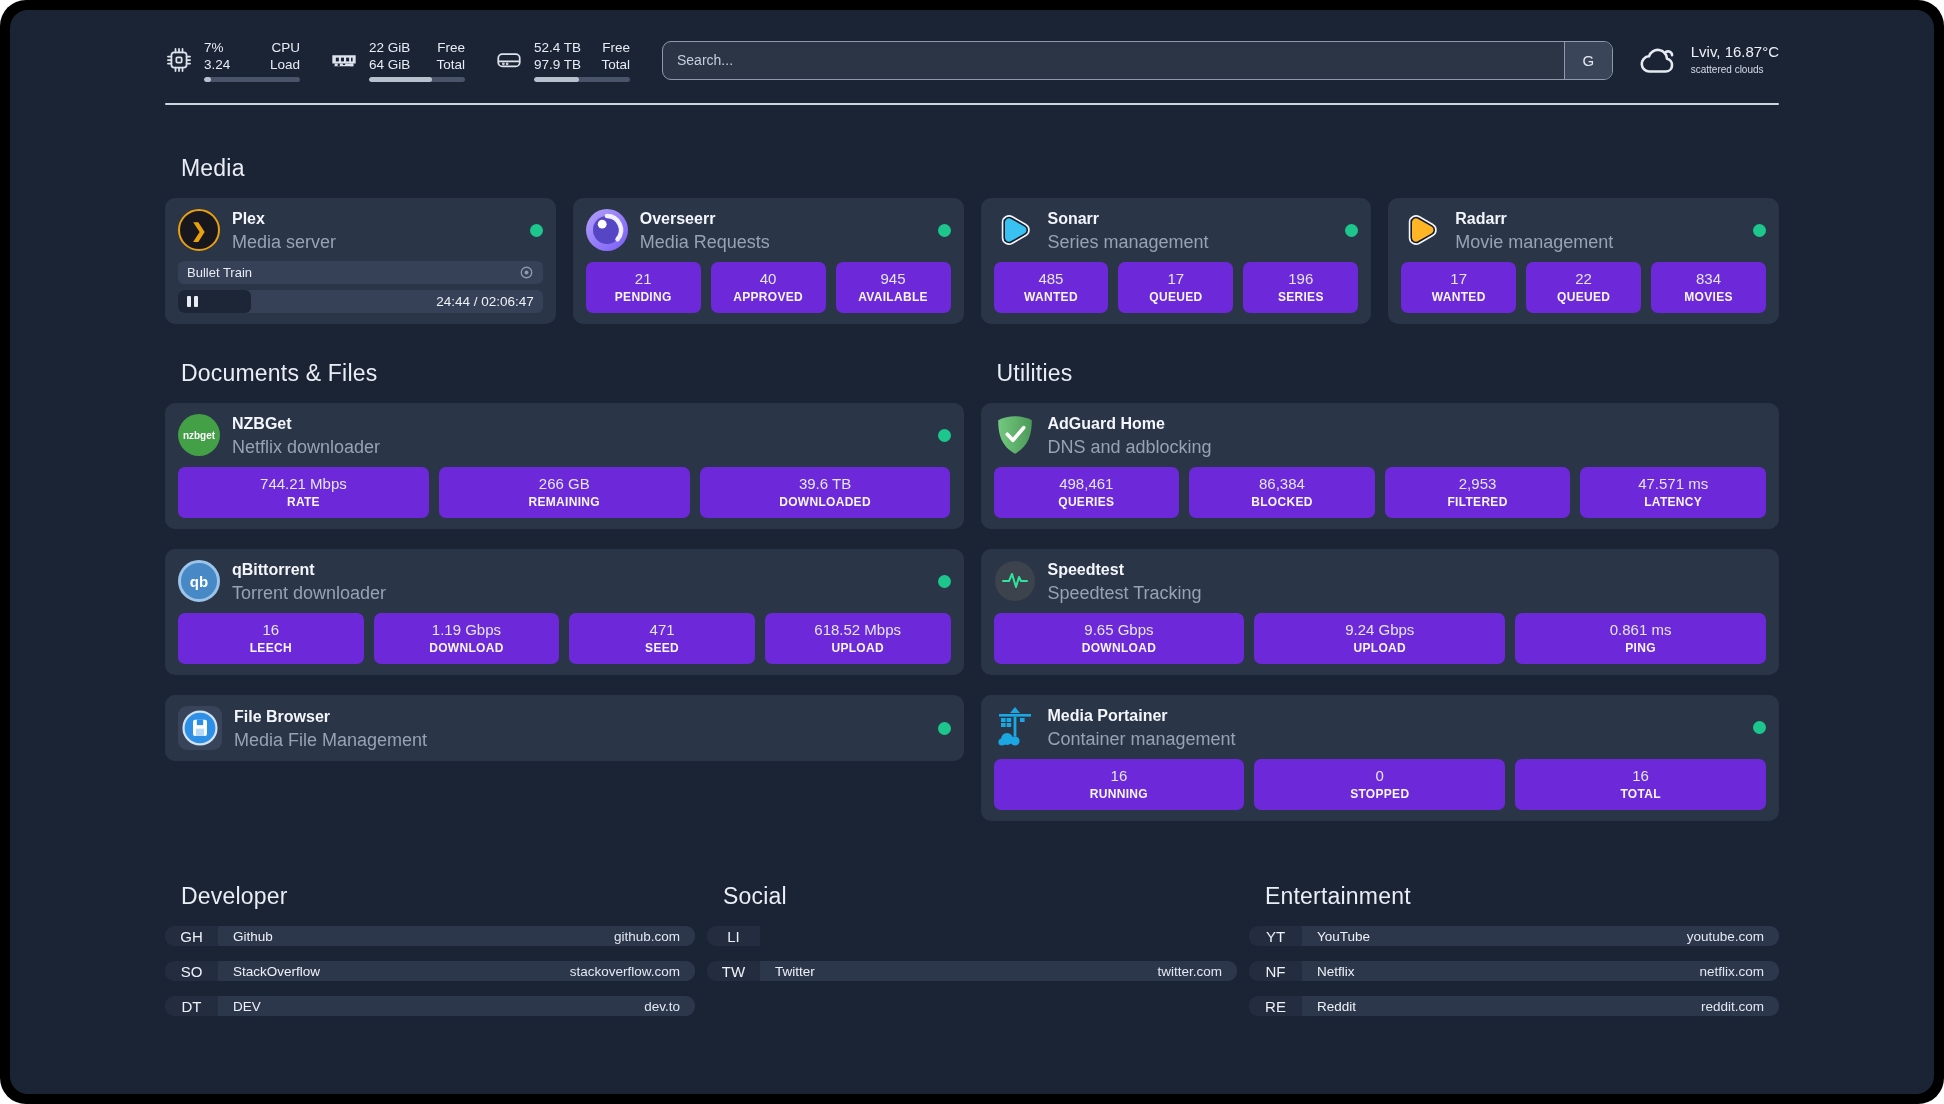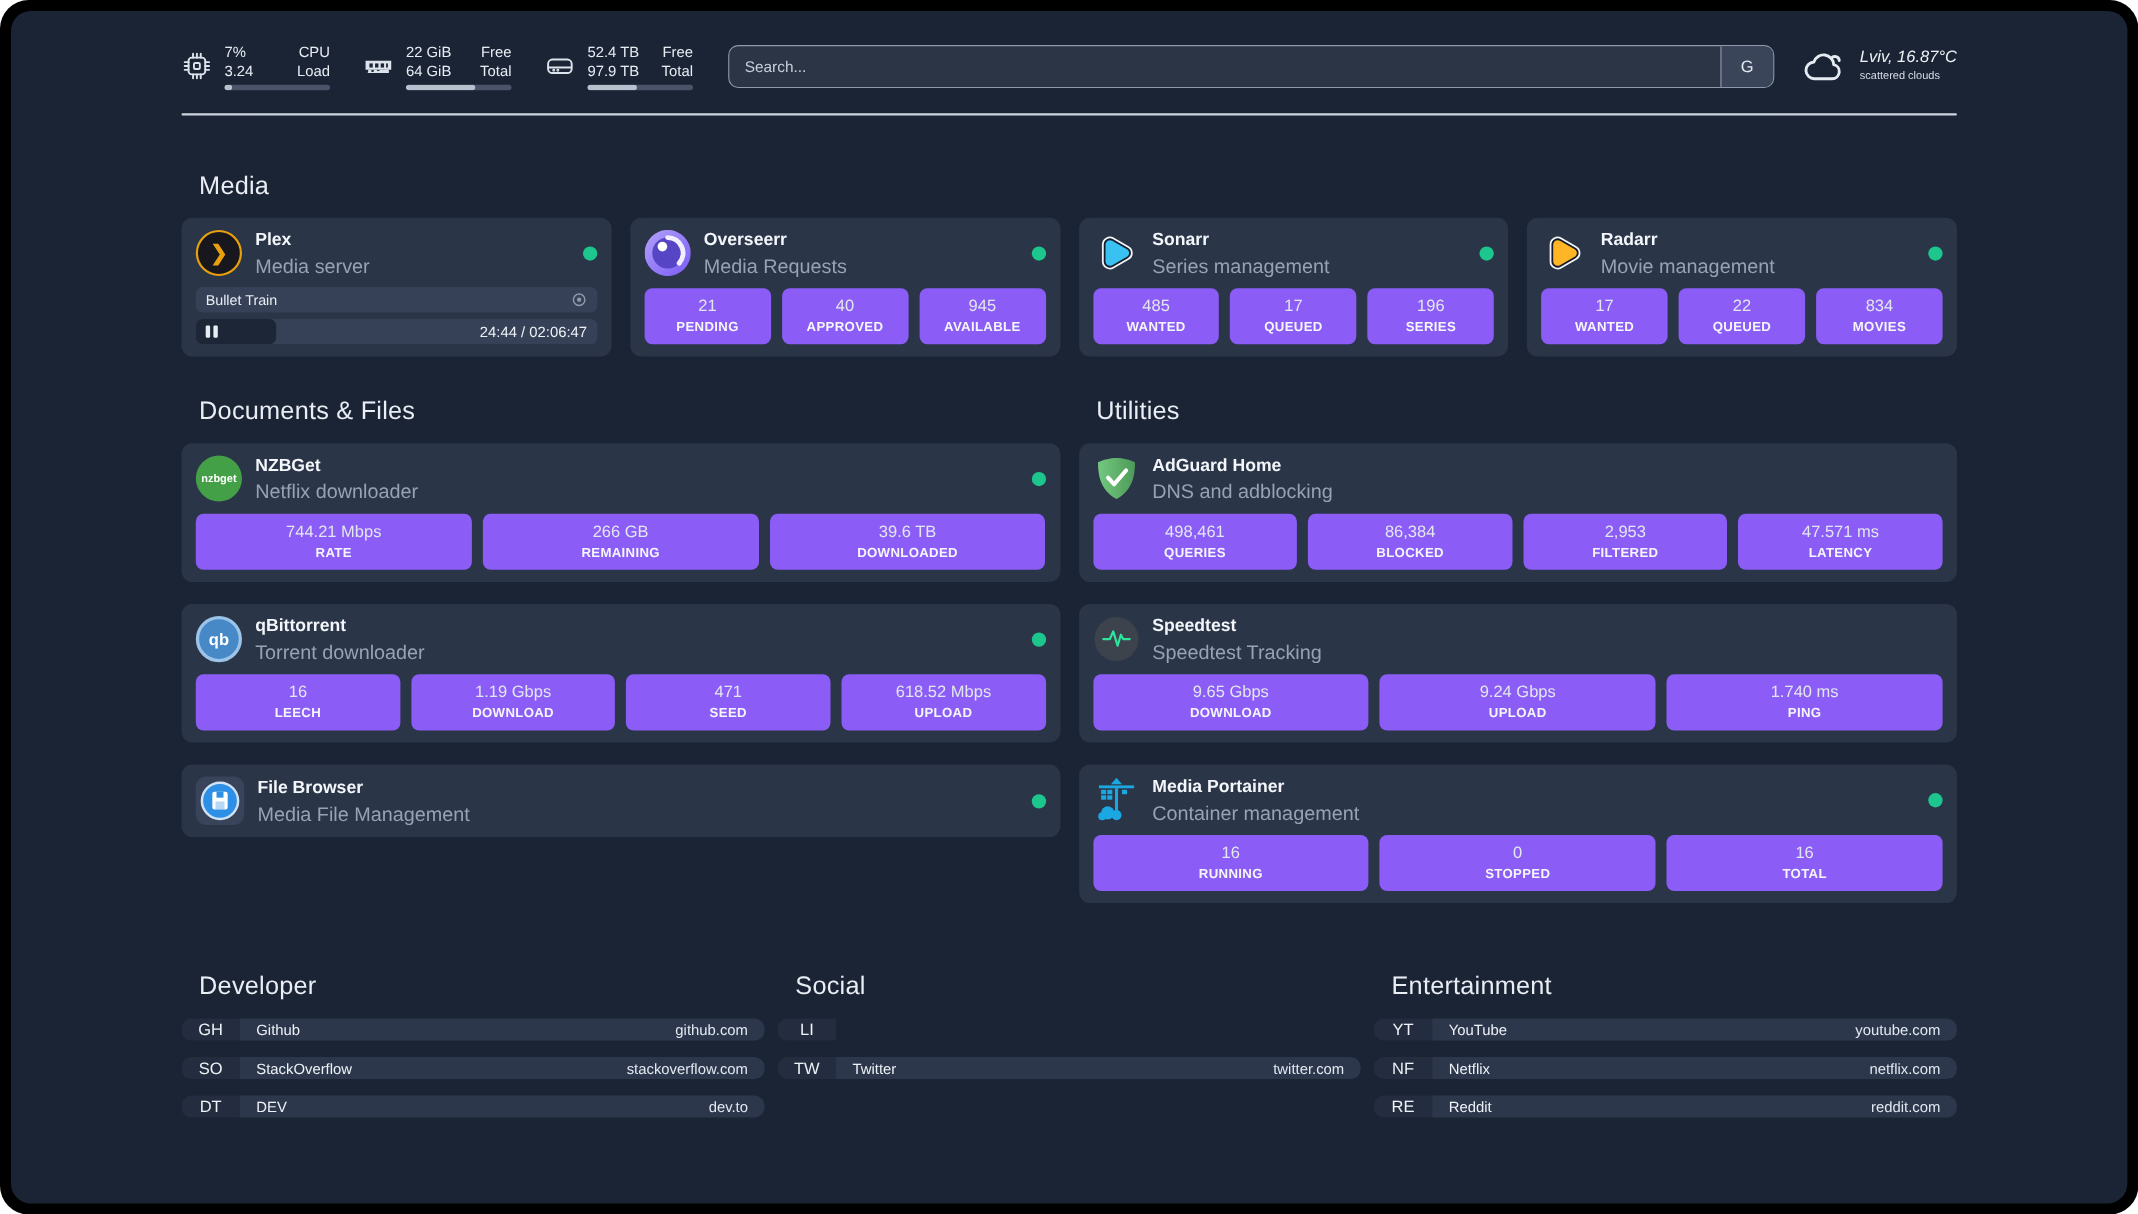--- a/index.html
+++ b/index.html
@@ -18,42 +18,42 @@
   .sysbar{margin-top:4px;height:5px;border-radius:3px;background:#49536a;overflow:hidden;}
   .sysbar-fill{height:100%;background:#b9c0cd;border-radius:3px;}
 
   .search{flex:1;margin-left:32px;display:flex;align-items:stretch;height:37px;border:1.5px solid #8f99ab;border-radius:9px;background:#2b3546;overflow:hidden;}
   .search input{flex:1;background:transparent;border:0;outline:0;color:#e8edf4;font-size:14px;padding:0 14px;font-family:inherit;}
   .search input::placeholder{color:#c7cedb;}
   .search-btn{width:47px;display:flex;align-items:center;justify-content:center;background:#3a4559;border-left:1.5px solid #8f99ab;color:#e3e9f2;font-size:15px;cursor:pointer;}
 
   .weather{display:flex;align-items:center;gap:12px;margin-left:26px;}
   .weather svg{width:40px;height:32px;}
-  .weather-loc{font-size:15px;color:#eef2f7;line-height:19px;font-style:italic;}
+  .weather-loc{font-size:15px;color:#eef2f7;line-height:19px;}
   .weather-cond{font-size:10px;color:#d6dde8;line-height:18px;}
 
   .divider{margin-top:17px;height:2px;background:#d9dfe8;border-radius:1px;opacity:.95;}
 
   
   .sec-title{font-size:23px;color:#e9edf4;margin:0 16px 16px;font-weight:500;letter-spacing:.2px;}
   .sec-media{margin-top:50px;}
   .media-grid{display:grid;grid-template-columns:repeat(4,1fr);gap:17px;}
   .two-col{display:grid;grid-template-columns:1fr 1fr;gap:17px;margin-top:36px;align-items:start;}
   .col .card{margin-bottom:20px;}
   .col .card:last-child{margin-bottom:0;}
 
   .card{background:#2b3548;border-radius:10px;padding:11px 13px;display:block;text-decoration:none;}
   .card-head{display:flex;align-items:center;gap:12px;}
   .card-titles{min-width:0;}
   .card-name{font-size:16px;color:#f3f6fa;font-weight:600;line-height:20px;}
   .card-sub{font-size:18px;color:#97a2b4;line-height:17px;margin-top:5px;}
   .dot{margin-left:auto;width:13px;height:13px;border-radius:50%;background:#1cc68c;flex:0 0 auto;}
 
   .pills{display:flex;gap:10px;margin-top:11px;}
-  .pill{flex:1;background:#8b5cf6;border-radius:7px;padding:7px 4px 8px;text-align:center;}
+  .pill{flex:1;background:#6d28d9;border-radius:7px;padding:7px 4px 8px;text-align:center;}
   .pill-v{display:block;font-size:15px;color:#e2e7ef;line-height:19px;}
   .pill-l{display:block;font-size:12px;color:#f4f6f9;font-weight:700;line-height:16px;margin-top:1px;letter-spacing:.3px;}
 
   
   .plex-row{margin-top:10px;height:23px;background:#364157;border-radius:6px;display:flex;align-items:center;padding:0 9px;font-size:13px;color:#e8edf4;}
   .np-ic{margin-left:auto;width:15px;height:15px;opacity:.75;}
   .plex-prog{margin-top:6px;height:23px;background:#364157;border-radius:6px;position:relative;display:flex;align-items:center;overflow:hidden;}
   .plex-fill{position:absolute;left:0;top:0;bottom:0;background:#1d2636;border-radius:6px;}
   .pause{position:relative;z-index:1;margin-left:9px;display:flex;gap:3.5px;cursor:pointer;}
   .pause i{display:block;width:3.5px;height:11px;background:#e8edf4;border-radius:1px;}
@@ -446,21 +446,21 @@
         <div class="pills">
           <div class="pill">
             <span class="pill-v">9.65 Gbps</span>
             <span class="pill-l">DOWNLOAD</span>
           </div>
           <div class="pill">
             <span class="pill-v">9.24 Gbps</span>
             <span class="pill-l">UPLOAD</span>
           </div>
           <div class="pill">
-            <span class="pill-v">1.740 ms</span>
+            <span class="pill-v">0.861 ms</span>
             <span class="pill-l">PING</span>
           </div>
         </div>
       </a>
 
       <a class="card">
         <div class="card-head">
           <span class="app-ic">
             <svg viewBox="0 0 42 42" width="42" height="42" fill="#1ba7e2">
               <polygon points="21,1 26,7 16,7"></polygon>

